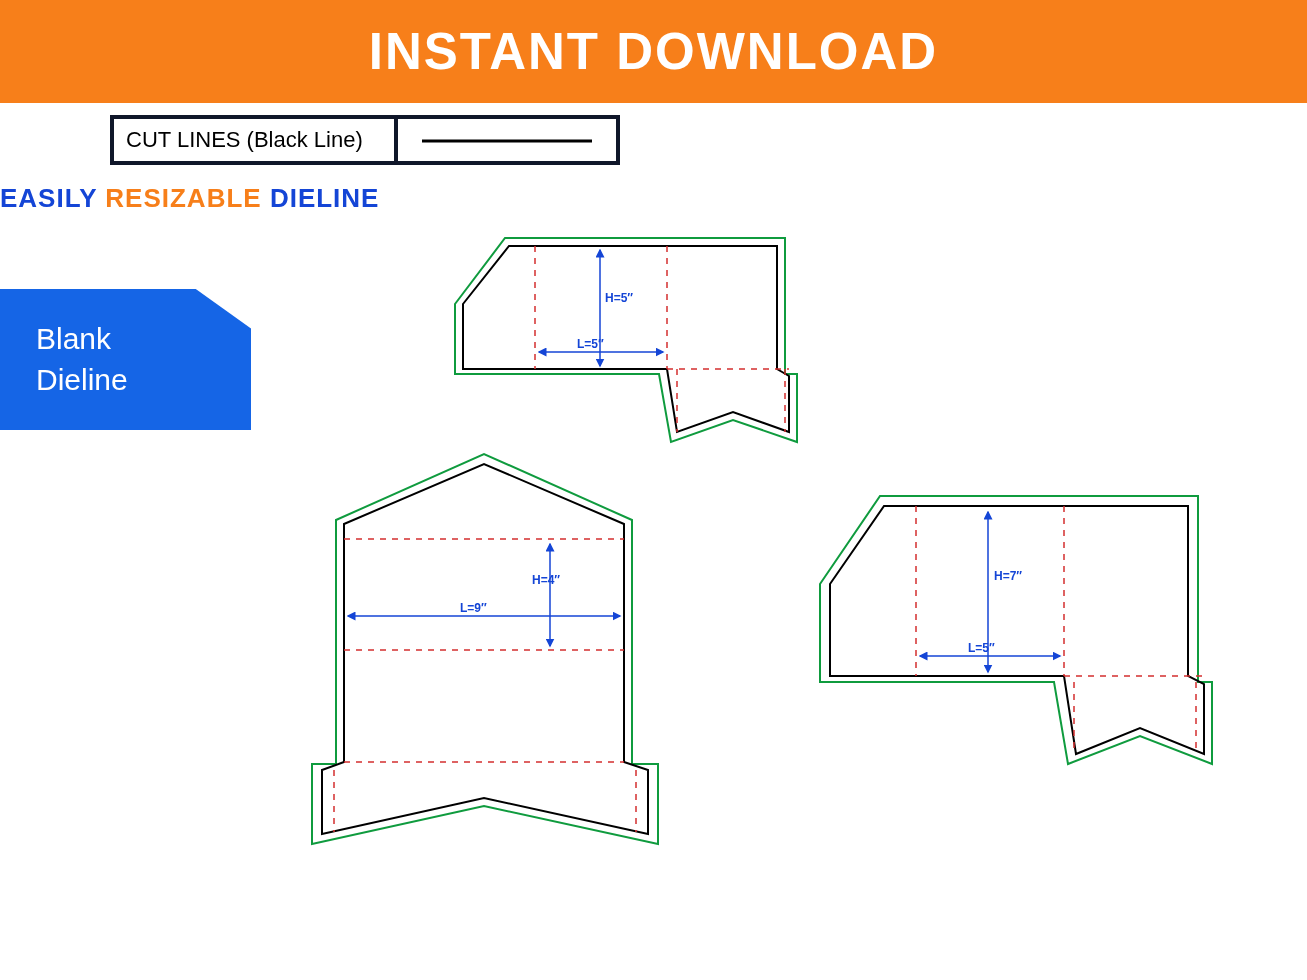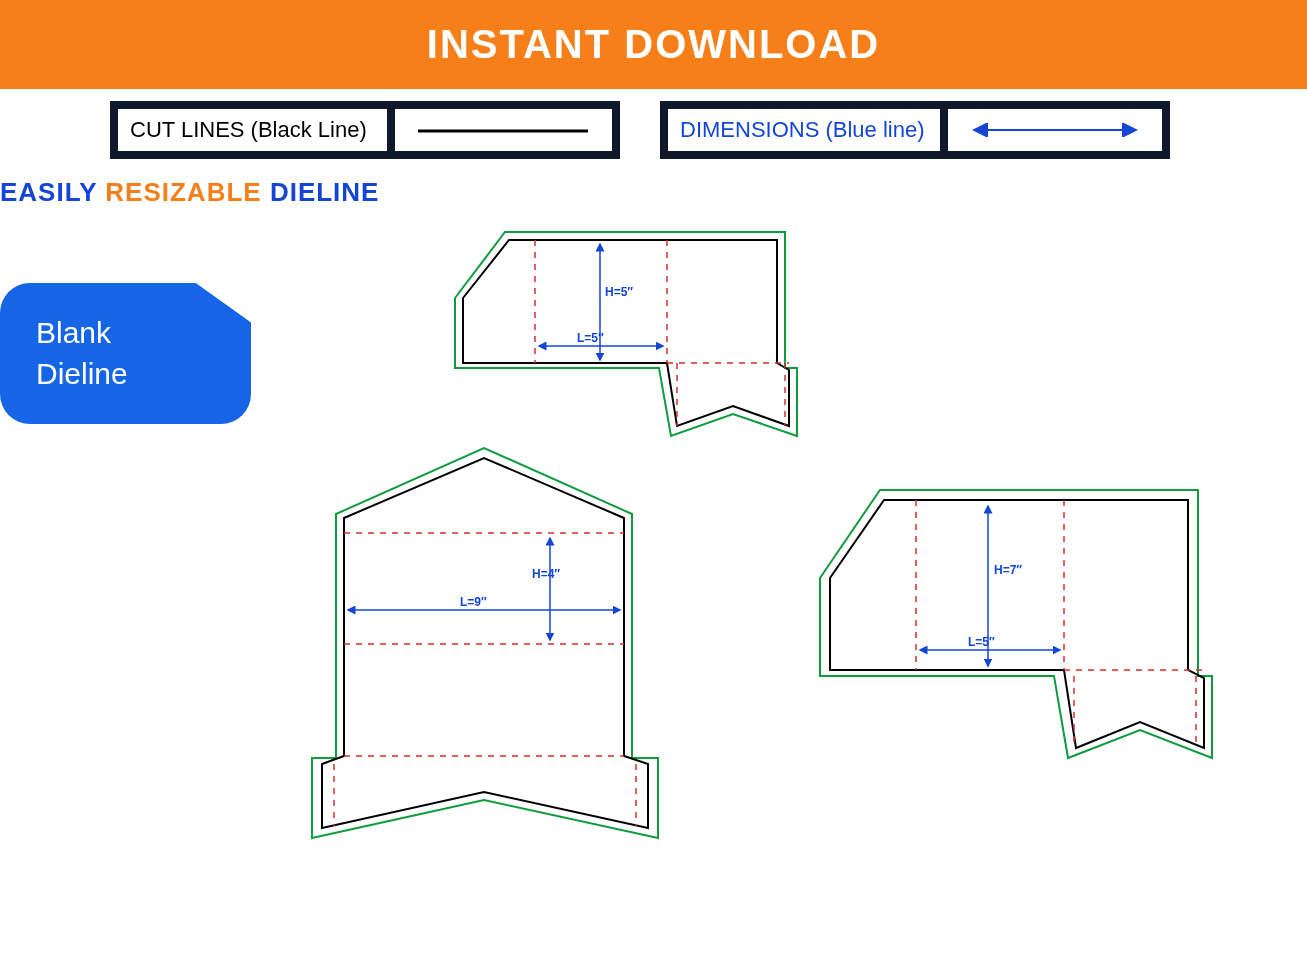--- a/index.html
+++ b/index.html
@@ -6,37 +6,37 @@
     margin: 0;
     padding: 0;
     font-family: Arial, Helvetica, sans-serif;
     background: #fff;
     width: 1307px;
   }
   .header-bar {
     background: #f77f1a;
     color: #fff;
     text-align: center;
-    font-size: 40px;
+    font-size: 51px;
     font-weight: bold;
     letter-spacing: 2px;
     padding: 22px 0;
   }
   .legend-row {
     display: flex;
     gap: 40px;
     padding: 12px 110px 0 110px;
   }
   .legend-table {
     border: 2px solid #000;
     border-collapse: collapse;
     width: 510px;
   }
   .legend-table td {
-    border: 8px solid #0f172a;
+    border: 4px solid #0f172a;
     padding: 6px 12px;
     font-size: 22px;
     vertical-align: middle;
     height: 30px;
   }
   .legend-label { width: 300px; }
   .legend-sample { width: 200px; text-align: center; }
   .cut-lines { color: #000; }
   .soft-crease { color: #d32f2f; }
   .dimensions { color: #1445d6; }
@@ -52,21 +52,20 @@
   .subtitle .w3 { color: #1445d6; }
   .side-badge {
     background: #1565e6;
     color: #fff;
     font-size: 30px;
     line-height: 1.35;
     padding: 30px 30px 30px 36px;
     width: 185px;
     position: relative;
     clip-path: polygon(0 0, 78% 0, 100% 28%, 100% 100%, 0 100%);
-    border-radius: 30px;
   }
   .content-area {
     position: relative;
     height: 700px;
   }
   .side-badge-wrap {
     position: absolute;
     left: 0;
     top: 75px;
   }
@@ -95,36 +94,20 @@
       <td class="legend-sample">
         <svg width="170" height="12">
               <line x1="0" y1="6" x2="170" y2="6" stroke="#000" stroke-width="3"></line>
             </svg>
       </td>
     </tr>
   </tbody>
     </table>
   <table class="legend-table">
     <tbody>
-        <tr>
-      <td class="legend-label dimensions"><span>DIMENSIONS (Blue line)</span></td>
-      <td class="legend-sample">
-        <svg width="170" height="14">
-          <defs>
-            <marker id="arL" markerWidth="8" markerHeight="8" refX="2" refY="4" orient="auto">
-                  <path d="M8,0 L0,4 L8,8 Z" fill="#1445d6"></path>
-                </marker>
-            <marker id="arR" markerWidth="8" markerHeight="8" refX="6" refY="4" orient="auto">
-                  <path d="M0,0 L8,4 L0,8 Z" fill="#1445d6"></path>
-                </marker>
-          </defs>
-          <line x1="6" y1="7" x2="164" y2="7" stroke="#1445d6" stroke-width="2" marker-start="url(#arL)" marker-end="url(#arR)"></line>
-        </svg>
-      </td>
-    </tr>
   </tbody>
     </table>
 </div>
 
 <div class="subtitle">
   <span class="w1">EASILY</span>
   <span class="w2">RESIZABLE</span>
   <span class="w3">DIELINE</span>
 </div>
 

